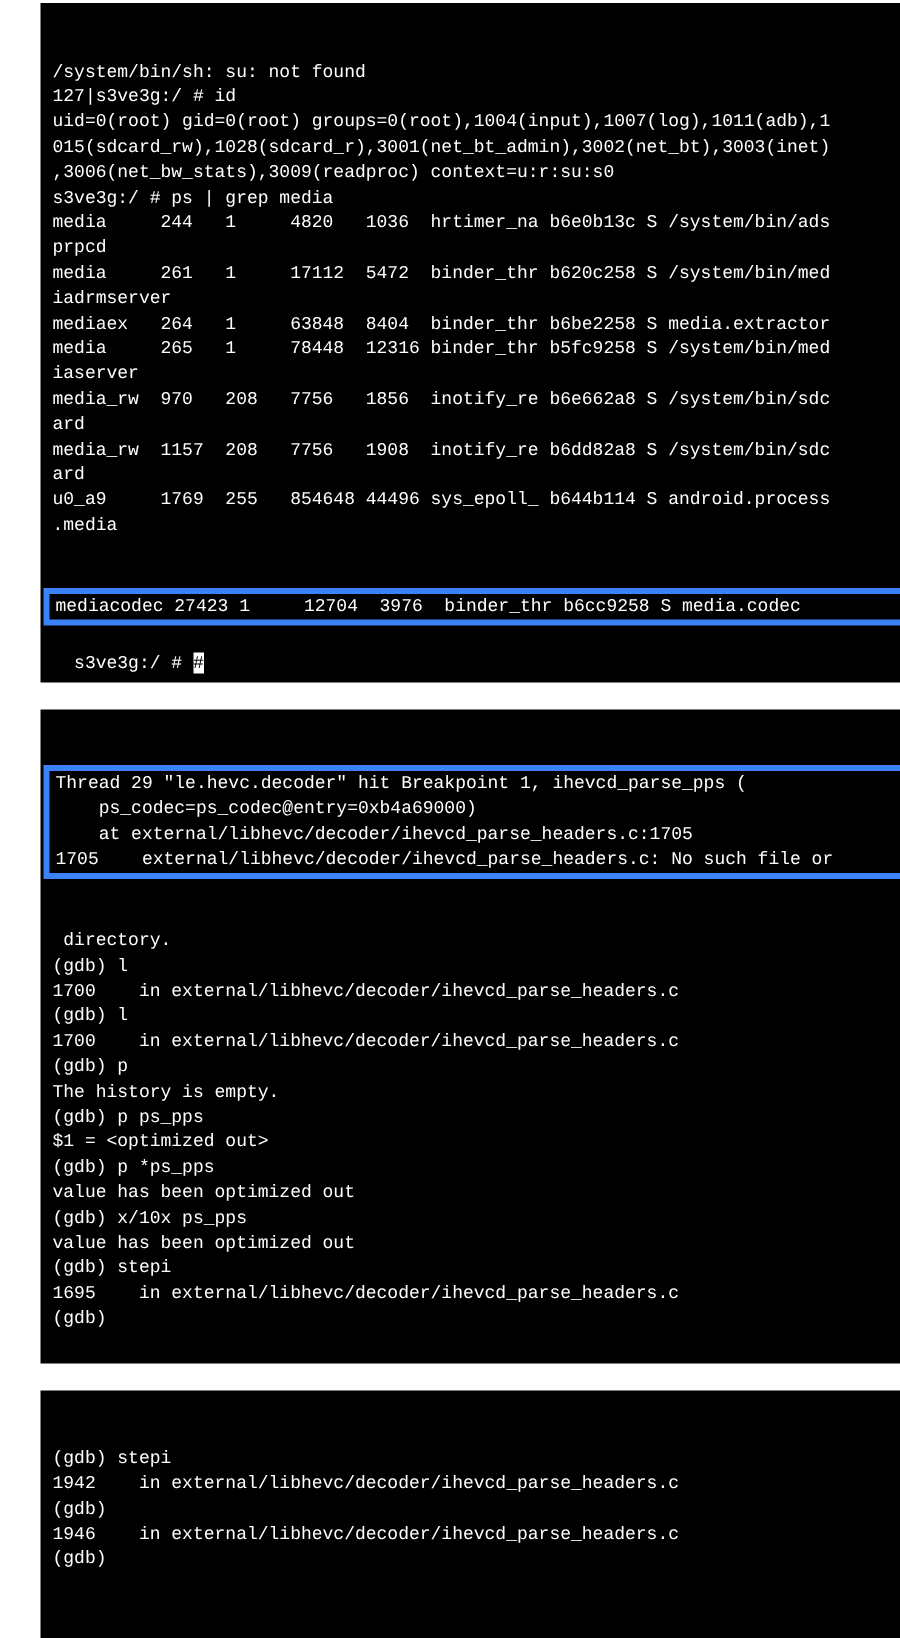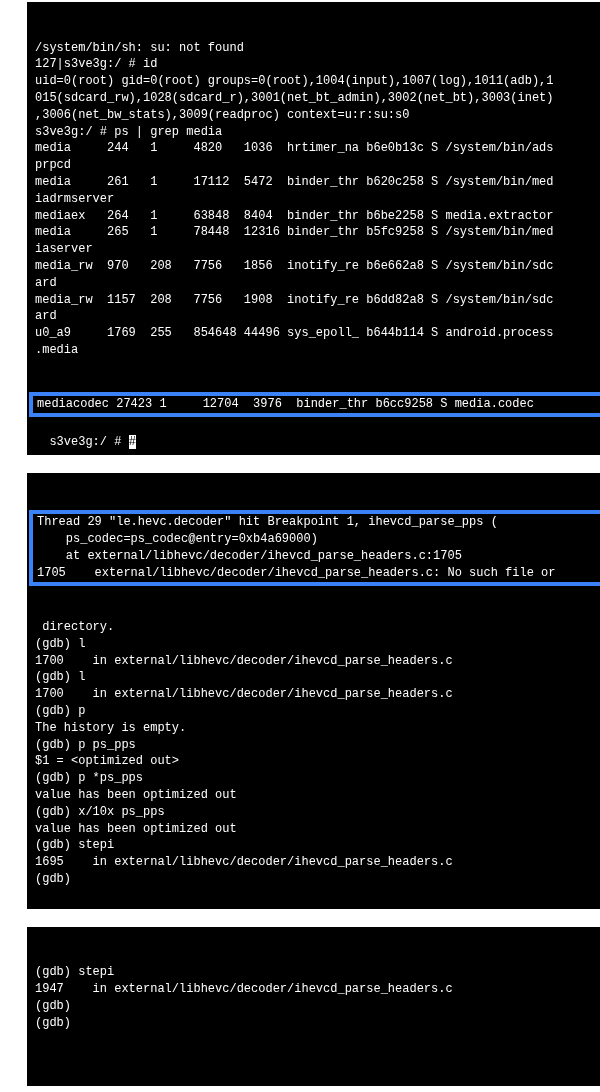--- a/index.html
+++ b/index.html
@@ -50,16 +50,16 @@
 
 <div class="terminal">
   <span class="highlight-row"><span id="t2-hl">Thread 29 "le.hevc.decoder" hit Breakpoint 1, ihevcd_parse_pps (
     ps_codec=ps_codec@entry=0xb4a69000)
     at external/libhevc/decoder/ihevcd_parse_headers.c:1705
 1705    external/libhevc/decoder/ihevcd_parse_headers.c: No such file or</span></span>
   <div id="t2-after"><div class="terminal-line"> directory.</div><div class="terminal-line">(gdb) l</div><div class="terminal-line">1700    in external/libhevc/decoder/ihevcd_parse_headers.c</div><div class="terminal-line">(gdb) l</div><div class="terminal-line">1700    in external/libhevc/decoder/ihevcd_parse_headers.c</div><div class="terminal-line">(gdb) p</div><div class="terminal-line">The history is empty.</div><div class="terminal-line">(gdb) p ps_pps</div><div class="terminal-line">$1 = &lt;optimized out&gt;</div><div class="terminal-line">(gdb) p *ps_pps</div><div class="terminal-line">value has been optimized out</div><div class="terminal-line">(gdb) x/10x ps_pps</div><div class="terminal-line">value has been optimized out</div><div class="terminal-line">(gdb) stepi</div><div class="terminal-line">1695    in external/libhevc/decoder/ihevcd_parse_headers.c</div><div class="terminal-line">(gdb)</div></div>
 </div>
 
 <div class="terminal">
-  <div id="t3-before"><div class="terminal-line">(gdb) stepi</div><div class="terminal-line">1947    in external/libhevc/decoder/ihevcd_parse_headers.c</div><div class="terminal-line">(gdb)</div><div class="terminal-line">(gdb)</div></div>
+  <div id="t3-before"><div class="terminal-line">(gdb) stepi</div><div class="terminal-line">1942    in external/libhevc/decoder/ihevcd_parse_headers.c</div><div class="terminal-line">(gdb)</div><div class="terminal-line">1946    in external/libhevc/decoder/ihevcd_parse_headers.c</div><div class="terminal-line">(gdb)</div></div>
   
   
 </div>
 
 </body></html>

